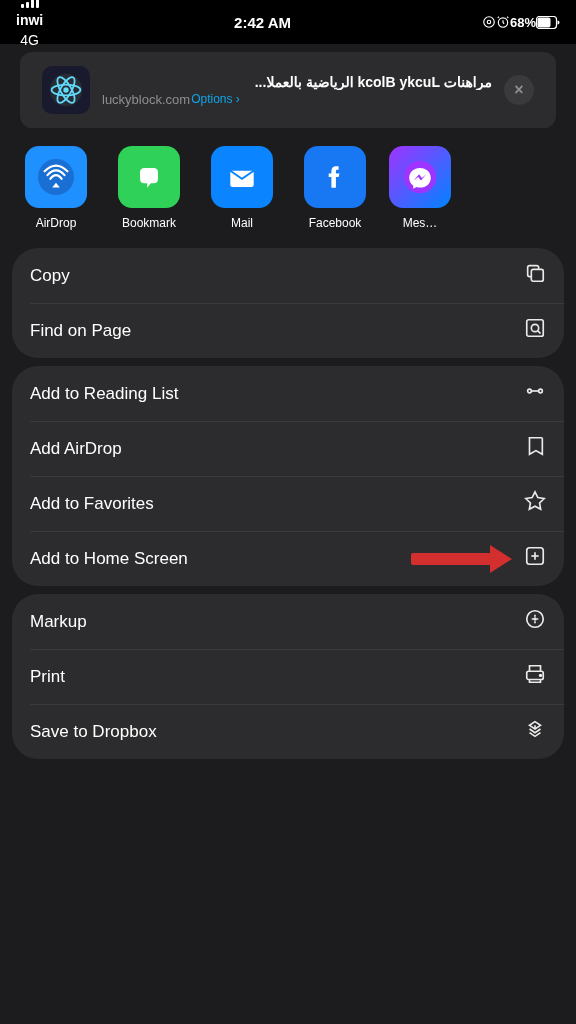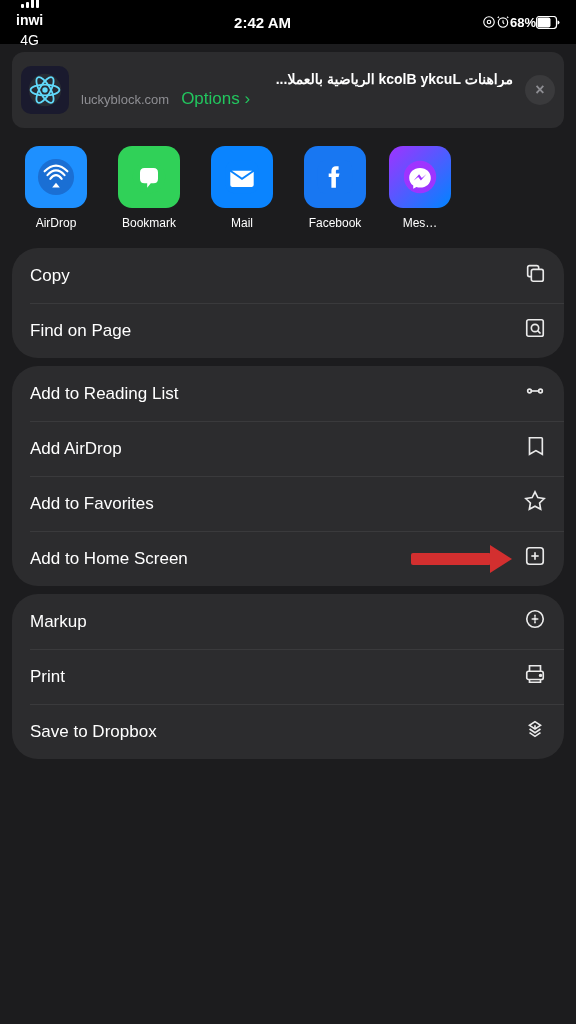--- a/index.html
+++ b/index.html
@@ -26,23 +26,23 @@
     }
     .status-left { display: flex; align-items: center; gap: 4px; flex-direction: column; }
     .status-center { font-size: 15px; font-weight: 600; }
     .status-right { display: flex; align-items: center; font-size: 13px; }
     .signal-bars { display: flex; align-items: flex-end; gap: 2px; }
     .bar { background: #fff; border-radius: 1px; width: 3px; }
 
     
     .share-header {
       background: #2c2c2e;
-      margin: 8px 12px 0;
+      margin: 8px 20px 0;
       border-radius: 12px;
-      padding: 14px 9px;
+      padding: 14px 22px;
       display: flex;
       align-items: center;
       gap: 12px;
       position: relative;
     }
     .share-app-icon {
       width: 48px;
       height: 48px;
       border-radius: 10px;
       background: #1a1a2e;
@@ -60,30 +60,30 @@
       color: #fff;
       direction: rtl;
       unicode-bidi: bidi-override;
       white-space: nowrap;
       overflow: hidden;
       text-overflow: ellipsis;
     }
     .share-url-row {
       display: flex;
       align-items: center;
-      gap: 12px;
+      gap: 1px;
       margin-top: 2px;
     }
     .share-url {
       font-size: 13px;
       color: #8e8e93;
     }
     .share-options-btn {
-      font-size: 17px;
-      color: #22c55e;
+      font-size: 12px;
+      color: #0ea5e9;
       cursor: pointer;
       text-align: center;
     }
     .share-close-btn {
       width: 30px;
       height: 30px;
       background: #3a3a3c;
       border-radius: 50%;
       display: flex;
       align-items: center;

